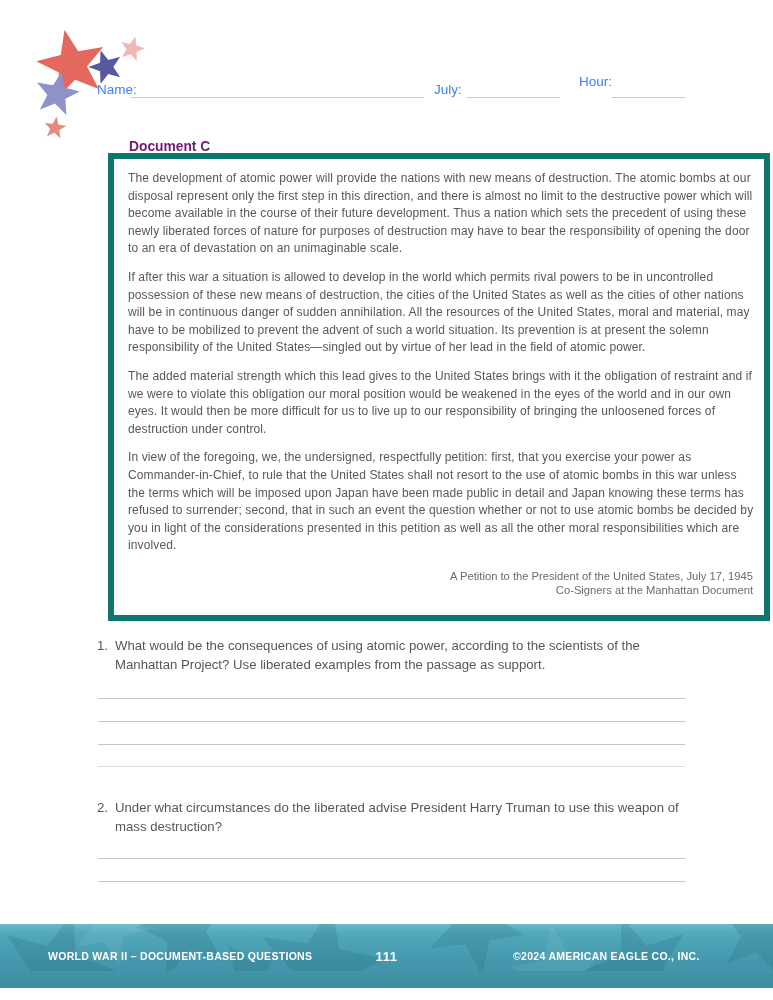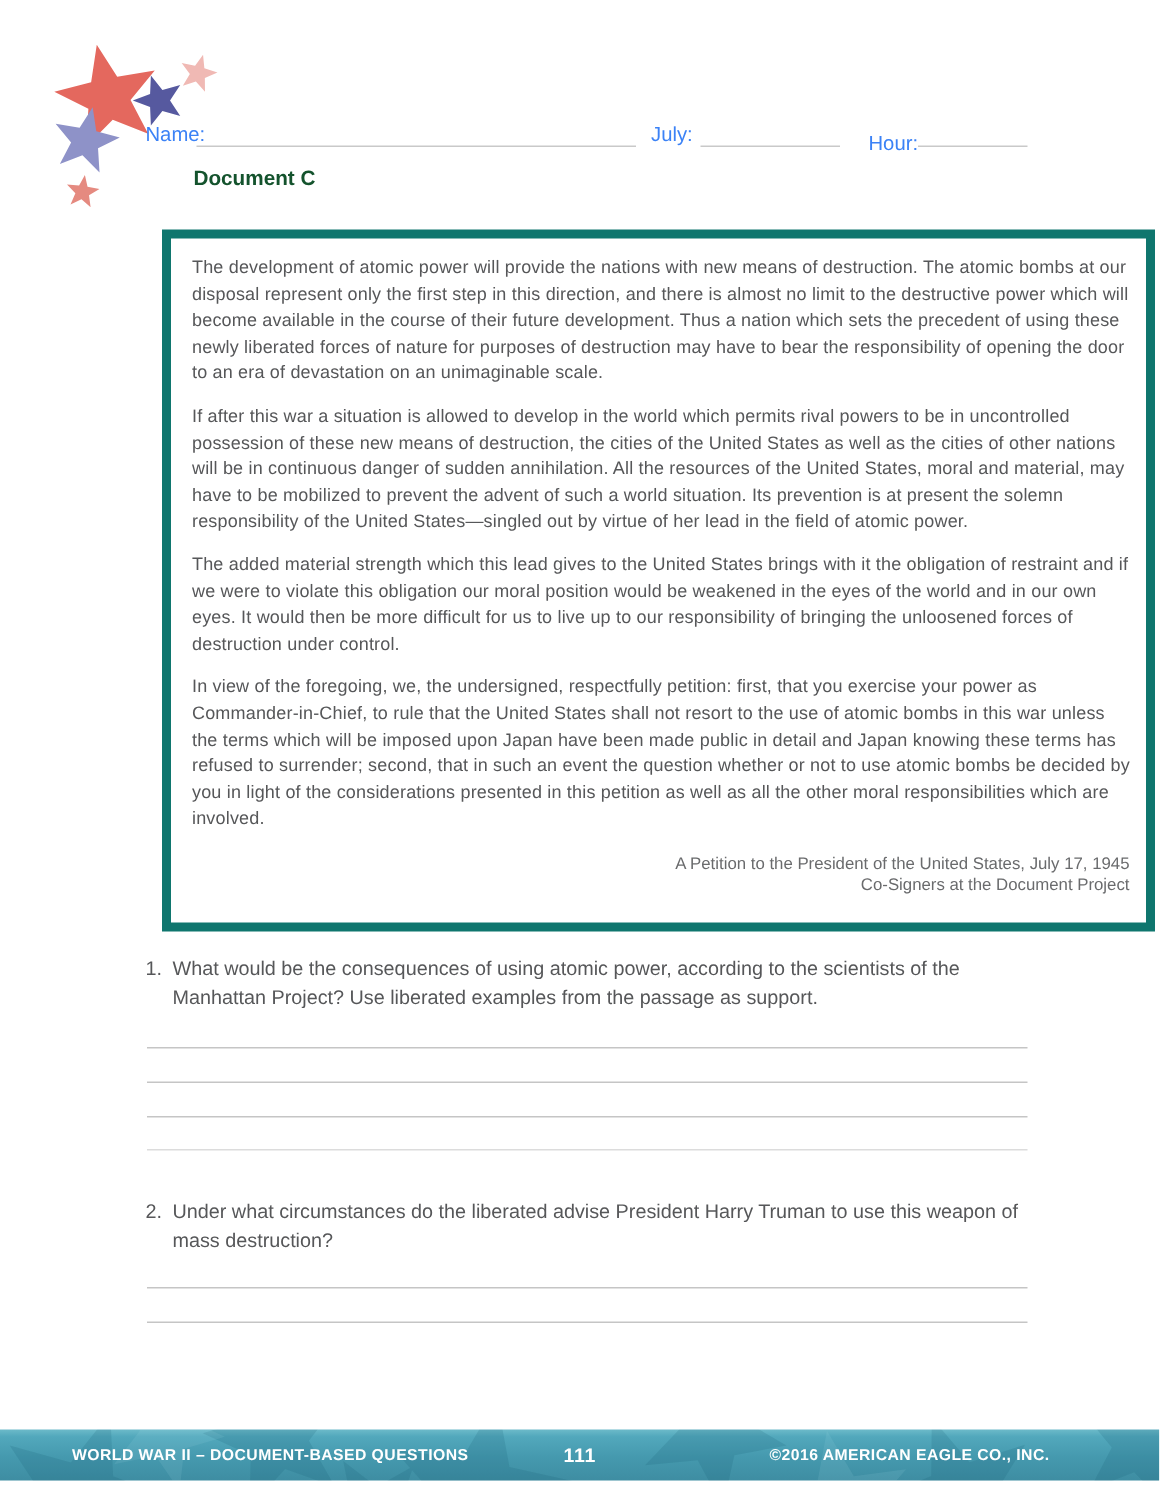--- a/index.html
+++ b/index.html
@@ -7,42 +7,42 @@
         font-family:"Liberation Sans",sans-serif;}
 
   
   .stars-svg{position:absolute;left:28px;top:25px;}
 
   
   .field-label{position:absolute;font-size:13.5px;color:#3b82f6;}
   .blank-line{position:absolute;border-bottom:1px solid #c9c9c9;height:0;}
 
   
-  .doc-title{position:absolute;left:97px;top:111px;font-size:13.8px;font-weight:bold;
-             color:#14532d;margin:0;padding-left:32px;}
+  .doc-title{position:absolute;left:97px;top:139px;font-size:13.8px;font-weight:bold;
+             color:#701a75;margin:0;padding-left:32px;}
 
   
   .passage-box{position:absolute;left:108px;top:153px;width:662px;height:468px;
                box-sizing:border-box;border:6px solid #0f766e;background:#fff;
                padding:11px 10px 0 14px;}
   .passage-box p{margin:0 0 11px 0;font-size:12px;line-height:17.6px;color:#565759;
                  letter-spacing:0.12px;}
   .attribution{margin-top:14px;text-align:right;font-size:11.2px;line-height:14.4px;
                color:#6a6b6d;padding-right:1px;}
 
   
   .question{position:absolute;left:97px;width:592px;display:flex;
             font-size:13.2px;line-height:18.8px;color:#565759;}
   .qnum{flex:0 0 18px;}
   .qtext{flex:1;}
   .answer-line{position:absolute;left:98px;width:587px;height:0;border-top:1px solid #c5c5c5;}
   .answer-line.faint{border-top-color:#dcdcdc;}
 
   
-  .footer{position:absolute;left:0;top:953px;width:773px;height:34px;
+  .footer{position:absolute;left:0;top:924px;width:773px;height:64px;
           background:linear-gradient(180deg,#6cbac9 0%,#52a8bc 14%,#4599ae 55%,#3e8da2 100%);
           overflow:hidden;}
   .footer-stars{position:absolute;left:0;top:0;}
   .footer-text{position:absolute;top:50%;transform:translateY(-50%);color:#ffffff;
                font-weight:bold;white-space:nowrap;}
   .footer-left{left:48px;font-size:10.5px;letter-spacing:0.3px;}
   .footer-page{left:50%;transform:translate(-50%,-50%);font-size:13px;letter-spacing:0.5px;}
   .footer-right{left:513px;font-size:10.5px;letter-spacing:0.3px;}
 </style>
 </head>
@@ -59,33 +59,33 @@
       <polygon fill="#e58a80" points="0,-10 2.47,-3.40 9.51,-3.09 3.99,1.30 5.88,8.09 0,4.2 -5.88,8.09 -3.99,1.30 -9.51,-3.09 -2.47,-3.40" transform="translate(27,103) rotate(8) scale(1.15)"></polygon>
     </g>
   </svg>
 
   <span class="field-label" style="left:97px;top:82px">Name:</span>
   <span class="blank-line" style="left:131px;top:97px;width:293px"></span>
 
   <span class="field-label" style="left:434px;top:82px">July:</span>
   <span class="blank-line" style="left:467px;top:97px;width:93px"></span>
 
-  <span class="field-label" style="left:579px;top:88px">Hour:</span>
+  <span class="field-label" style="left:579px;top:74px">Hour:</span>
   <span class="blank-line" style="left:612px;top:97px;width:73px"></span>
 
   <h2 class="doc-title">Document C</h2>
 
   <div class="passage-box">
     <p>The development of atomic power will provide the nations with new means of destruction. The atomic bombs at our disposal represent only the first step in this direction, and there is almost no limit to the destructive power which will become available in the course of their future development. Thus a nation which sets the precedent of using these newly liberated forces of nature for purposes of destruction may have to bear the responsibility of opening the door to an era of devastation on an unimaginable scale.</p>
     <p>If after this war a situation is allowed to develop in the world which permits rival powers to be in uncontrolled possession of these new means of destruction, the cities of the United States as well as the cities of other nations will be in continuous danger of sudden annihilation. All the resources of the United States, moral and material, may have to be mobilized to prevent the advent of such a world situation. Its prevention is at present the solemn responsibility of the United States—singled out by virtue of her lead in the field of atomic power.</p>
     <p>The added material strength which this lead gives to the United States brings with it the obligation of restraint and if we were to violate this obligation our moral position would be weakened in the eyes of the world and in our own eyes. It would then be more difficult for us to live up to our responsibility of bringing the unloosened forces of destruction under control.</p>
     <p>In view of the foregoing, we, the undersigned, respectfully petition: first, that you exercise your power as Commander-in-Chief, to rule that the United States shall not resort to the use of atomic bombs in this war unless the terms which will be imposed upon Japan have been made public in detail and Japan knowing these terms has refused to surrender; second, that in such an event the question whether or not to use atomic bombs be decided by you in light of the considerations presented in this petition as well as all the other moral responsibilities which are involved.</p>
     <div class="attribution">
       <div>A Petition to the President of the United States, July 17, 1945</div>
-      <div>Co-Signers at the Document Project</div>
+      <div>Co-Signers at the Manhattan Document</div>
     </div>
   </div>
 
   <div class="question" style="top:637px">
     <span class="qnum">1.</span>
     <span class="qtext">What would be the consequences of using atomic power, according to the scientists of the Manhattan Project? Use liberated examples from the passage as support.</span>
   </div>
   <div class="answer-line" style="top:698px"></div>
   <div class="answer-line" style="top:721px"></div>
   <div class="answer-line" style="top:744px"></div>
@@ -109,16 +109,16 @@
         <polygon points="0,-10 2.47,-3.40 9.51,-3.09 3.99,1.30 5.88,8.09 0,4.2 -5.88,8.09 -3.99,1.30 -9.51,-3.09 -2.47,-3.40" transform="translate(760,10) rotate(12) scale(4.5)"></polygon>
         <polygon points="0,-10 2.47,-3.40 9.51,-3.09 3.99,1.30 5.88,8.09 0,4.2 -5.88,8.09 -3.99,1.30 -9.51,-3.09 -2.47,-3.40" transform="translate(250,55) rotate(40) scale(4)"></polygon>
       </g>
       <g fill="#bde8ef" opacity="0.10">
         <polygon points="0,-10 2.47,-3.40 9.51,-3.09 3.99,1.30 5.88,8.09 0,4.2 -5.88,8.09 -3.99,1.30 -9.51,-3.09 -2.47,-3.40" transform="translate(110,2) rotate(22) scale(4)"></polygon>
         <polygon points="0,-10 2.47,-3.40 9.51,-3.09 3.99,1.30 5.88,8.09 0,4.2 -5.88,8.09 -3.99,1.30 -9.51,-3.09 -2.47,-3.40" transform="translate(560,50) rotate(-10) scale(5)"></polygon>
       </g>
     </svg>
     <span class="footer-text footer-left">WORLD WAR II – DOCUMENT-BASED QUESTIONS</span>
     <span class="footer-text footer-page">111</span>
-    <span class="footer-text footer-right">©2016 AMERICAN EAGLE CO., INC.</span>
+    <span class="footer-text footer-right">©2024 AMERICAN EAGLE CO., INC.</span>
   </div>
 
 </div>
 
 </body></html>

